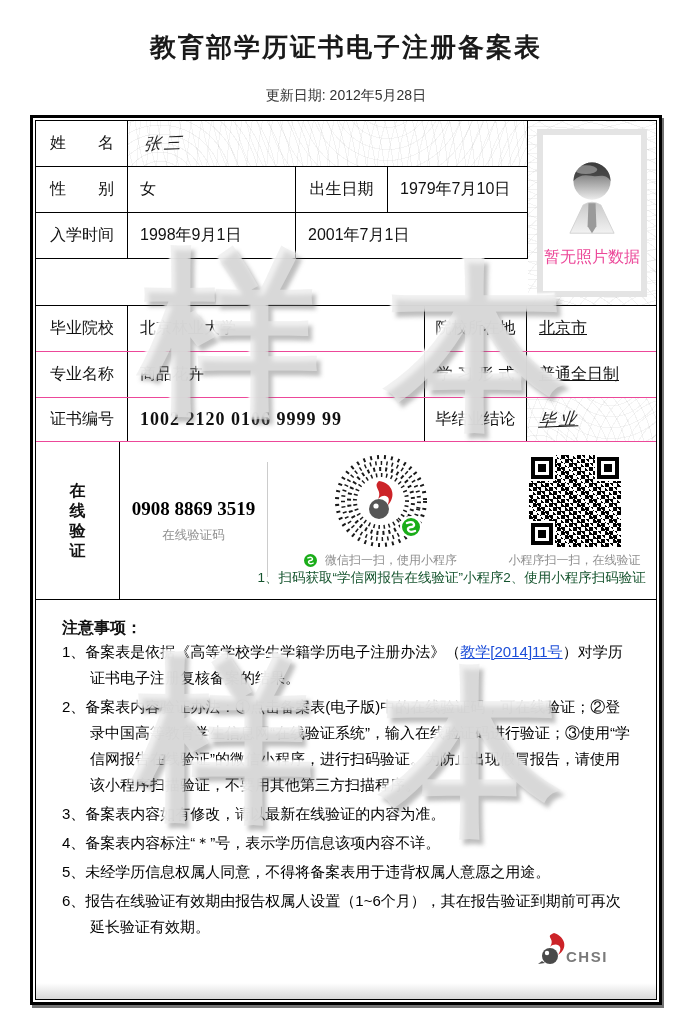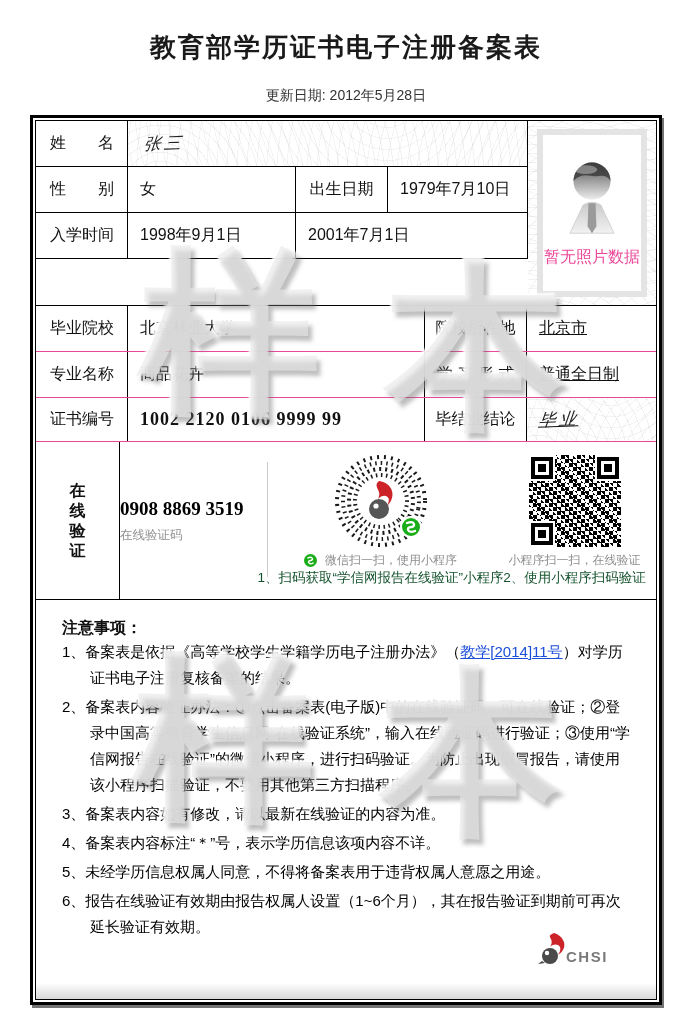--- a/index.html
+++ b/index.html
@@ -57,21 +57,21 @@
                border: 6px solid #e4e4e4; display: flex; flex-direction: column; align-items: center; justify-content: center; gap: 12px; }
   .photo-text { font-size: 16px; color: #ec4899; white-space: nowrap; }
 
   
   .vrow { display: flex; height: 158px; border-bottom: 1px solid #000; }
   .v-label { width: 84px; border-right: 1px solid #000; display: flex; align-items: center; justify-content: center; }
   .v-label span { display: block; width: 18px; font-size: 16px; font-weight: bold; line-height: 20px;
                   text-align: center; word-break: break-all; }
   .v-content { position: relative; flex: 1; }
   .v-code-block { position: absolute; left: 0; top: 0; bottom: 0; width: 147px;
-                  display: flex; flex-direction: column; align-items: flex-start; justify-content: center; }
+                  display: flex; flex-direction: column; align-items: center; justify-content: center; }
   .v-code { font-family: "Liberation Serif", serif; font-weight: bold; font-size: 19px; color: #000; cursor: pointer; white-space: nowrap; }
   .v-code-caption { margin-top: 7px; font-size: 12.5px; color: #8f8f8f; }
   .v-divider { position: absolute; left: 147px; top: 20px; bottom: 22px; width: 1px; background: #ccc; }
   .v-scan { position: absolute; left: 148px; right: 0; top: 0; bottom: 0; display: flex; }
   .v-col { display: flex; flex-direction: column; align-items: center; padding-top: 10px; }
   .v-wechat { width: 58%; }
   .v-qr { width: 42%; }
   .v-icon-area { height: 100px; display: flex; align-items: center; justify-content: center; }
   .v-caption { display: flex; align-items: center; gap: 8px; font-size: 12px; color: #8e8e8e; margin-top: 2px; white-space: nowrap; }
   .v-step { margin-top: auto; margin-bottom: 12px; font-size: 13.5px; color: #14532d; white-space: nowrap; }

